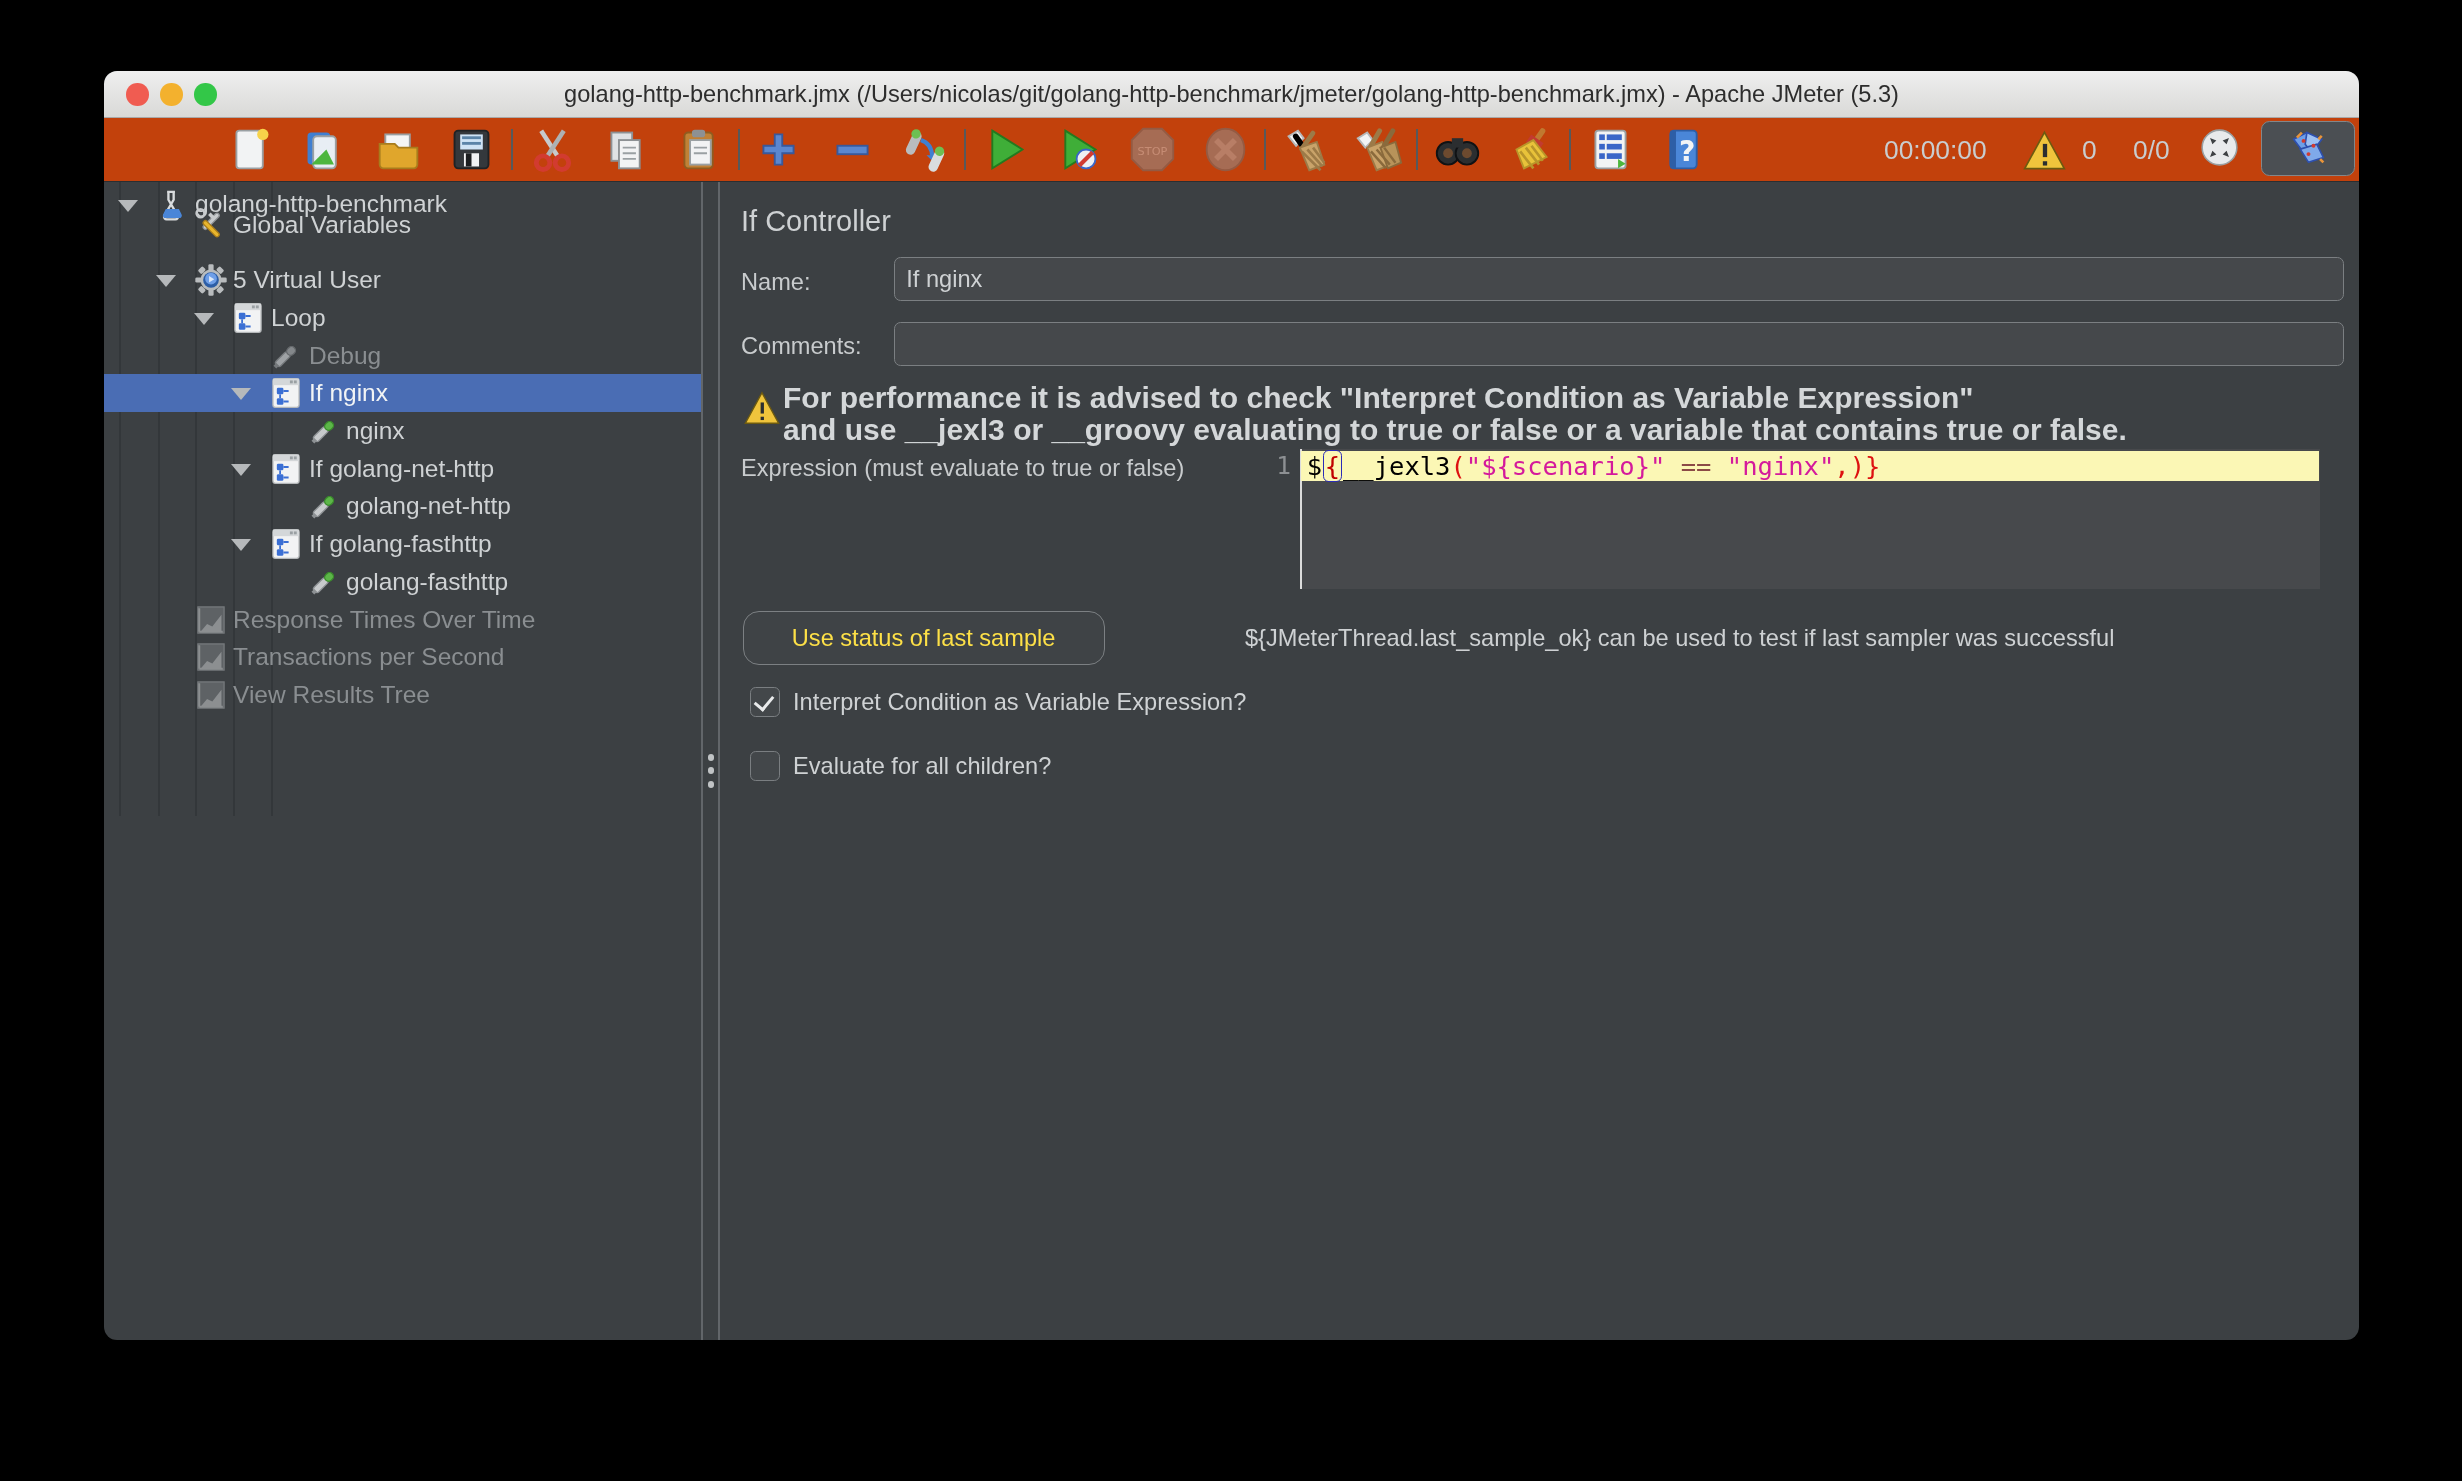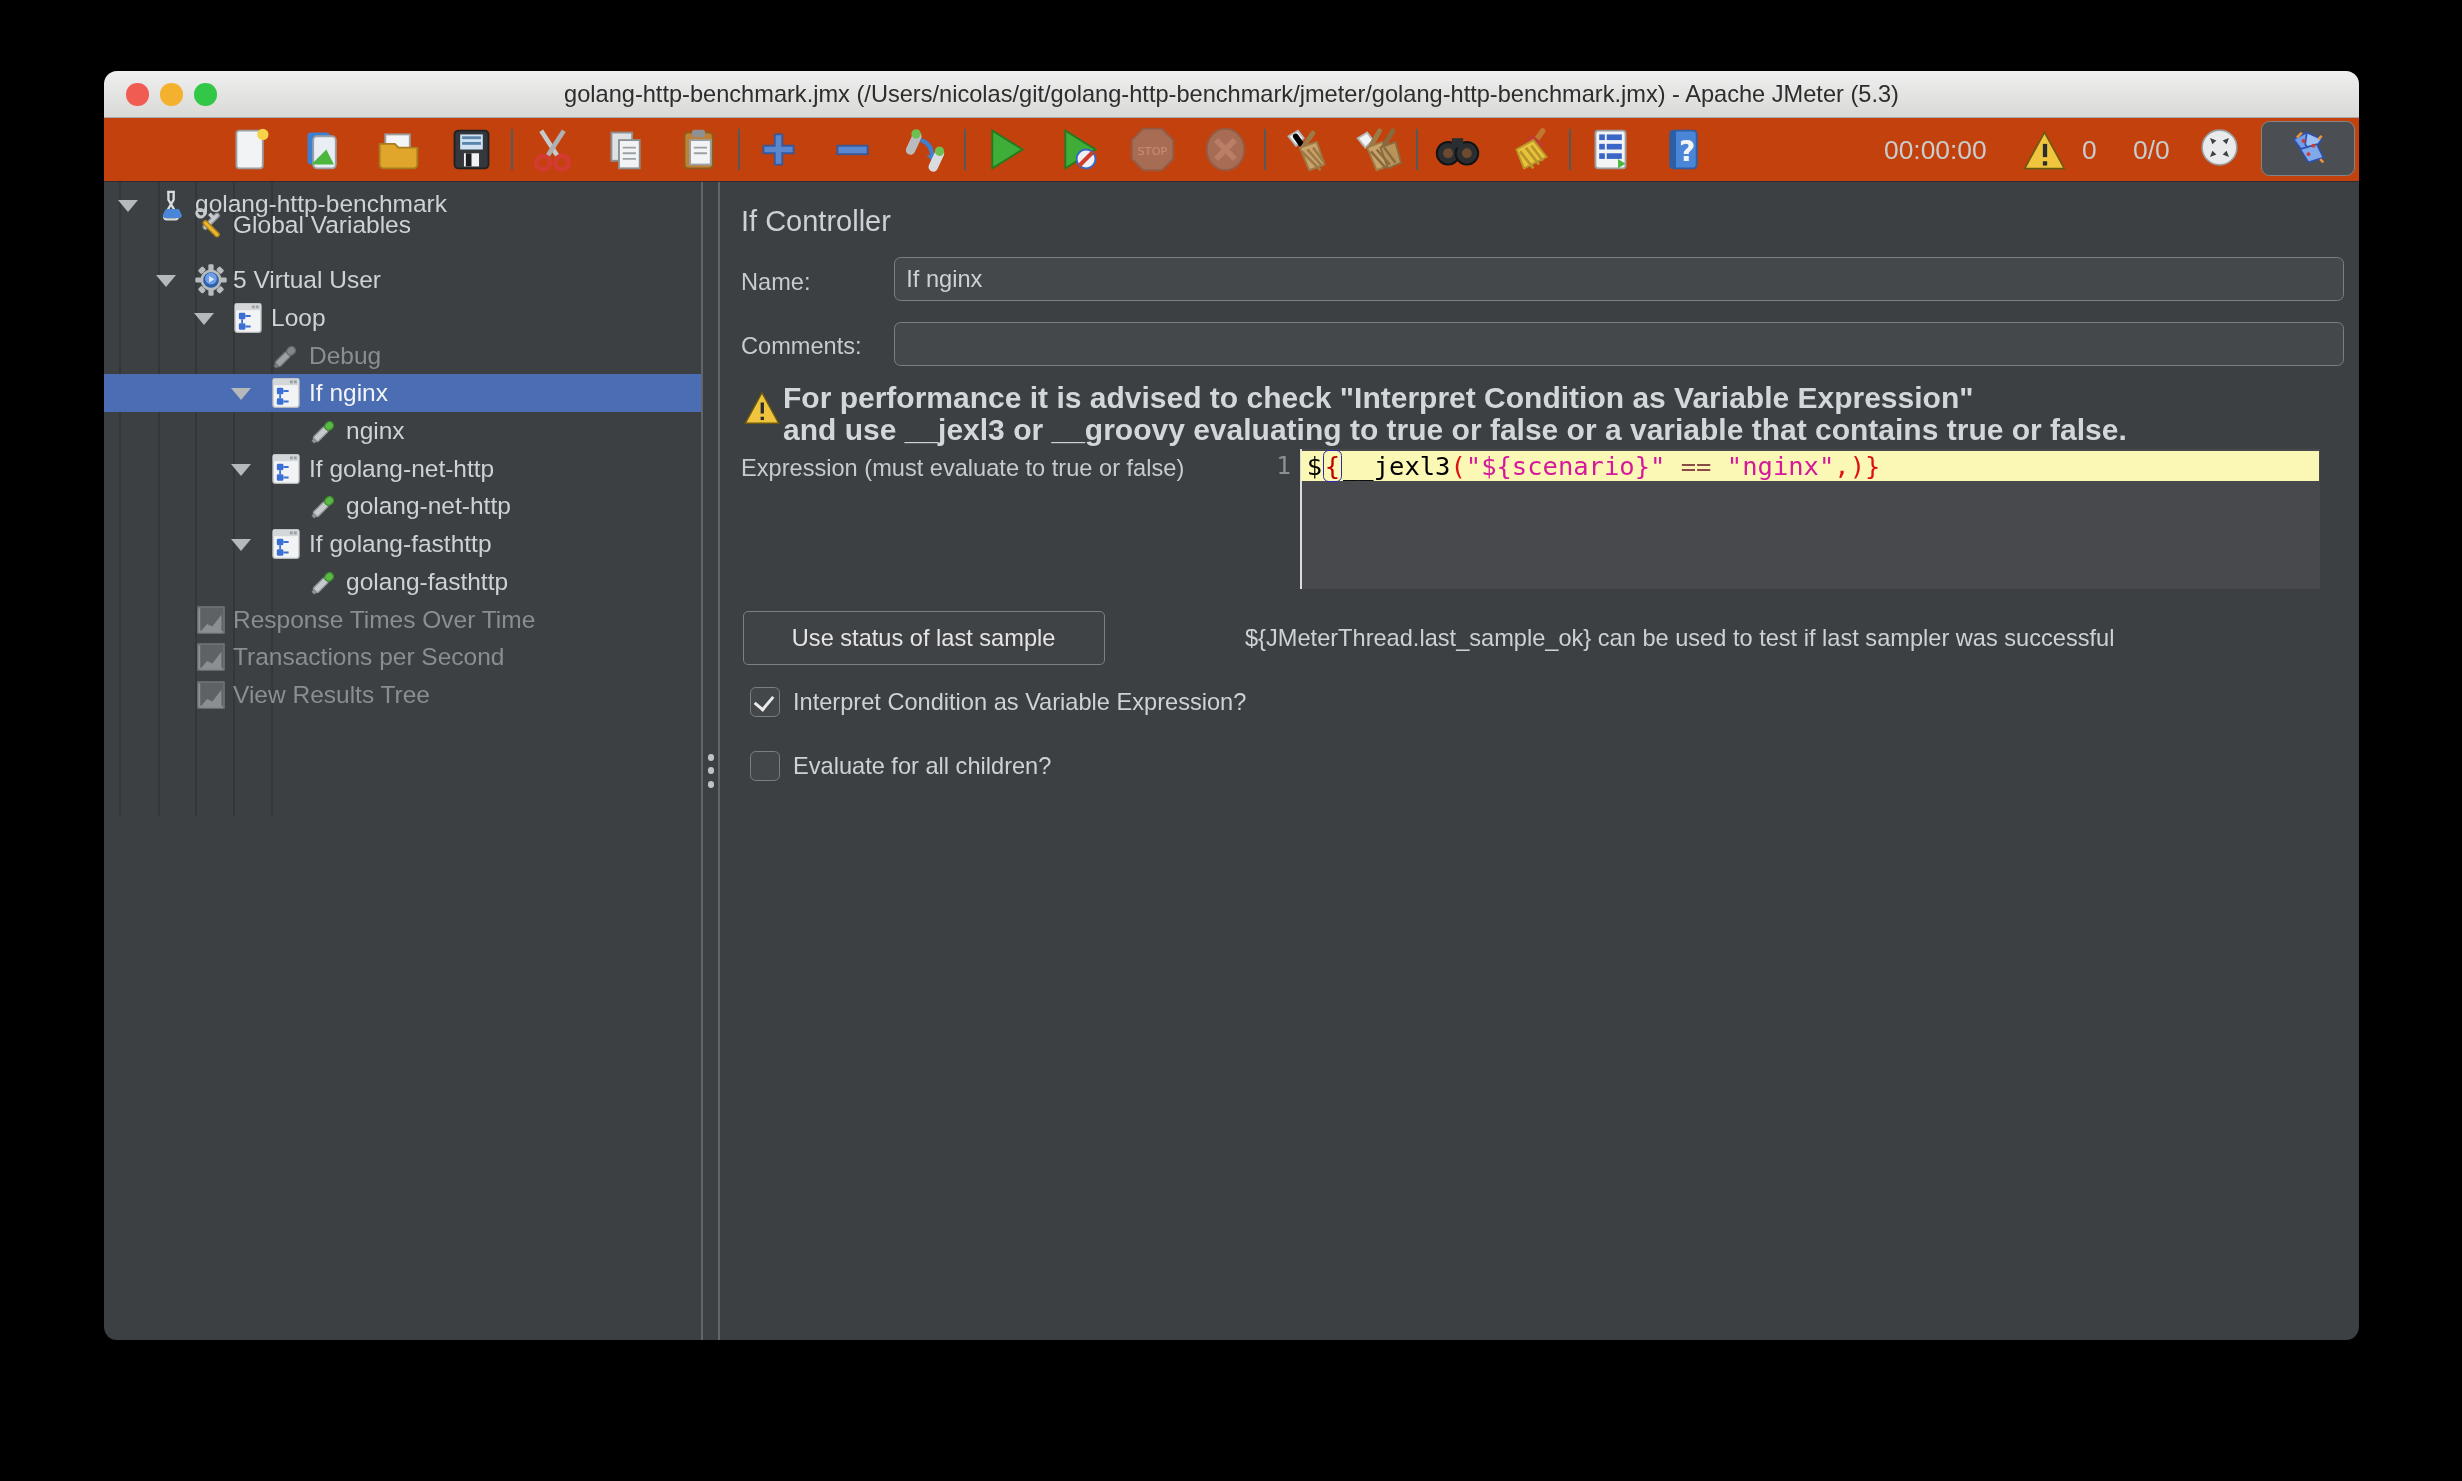--- a/index.html
+++ b/index.html
@@ -75,22 +75,22 @@
                font-family:"DejaVu Sans Mono", monospace; font-size:25.5px; line-height:30px;
                padding-left:5.7px; white-space:pre; }
   .gutter-bg { position:absolute; left:0; top:0; width:41px; height:140px; background:#3c4043; }
   .tok-plain { color:#000; }
   .tok-sep   { color:#dd1111; }
   .tok-str   { color:#d41a9c; }
   .tok-op    { color:#8b4a46; }
   .tok-brace { color:#c00000; border:1.9px solid #2b2bb8; border-radius:5.7px; padding:0 0.9px; margin:0 0.9px; }
 
   .last-sample-btn { position:absolute; left:22.6px; top:429px; width:362px; height:54px;
-                     background:#3f4346; border:1.9px solid #7c8083; border-radius:5px;
-                     color:#e5e5e5; font-size:23.6px; font-family:"Liberation Sans", sans-serif; }
+                     background:#3f4346; border:1.9px solid #7c8083; border-radius:16px;
+                     color:#fde047; font-size:23.6px; font-family:"Liberation Sans", sans-serif; }
   .hint { position:absolute; left:525px; top:443px; font-size:23.6px; color:#ced1d3; white-space:nowrap; }
 
   .check-row { position:absolute; left:30px; height:32px; }
   .checkbox { position:absolute; left:0; top:0; width:30px; height:30px;
               background:#43474a; border:1.9px solid #7a7e81; border-radius:5.7px; }
   .checkbox .mark { position:absolute; left:6.6px; top:3.8px; width:12.3px; height:18px;
                     border:solid #e8eaeb; border-width:0 3.8px 3.8px 0; transform:rotate(40deg);
                     display:none; }
   .checkbox.checked .mark { display:block; }
   .check-label { position:absolute; left:43px; top:1.9px; font-size:23.6px; color:#cfd2d4; white-space:nowrap; }

